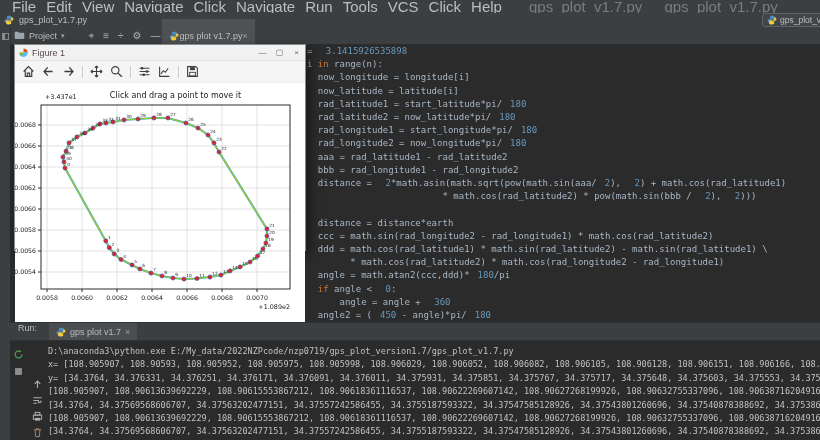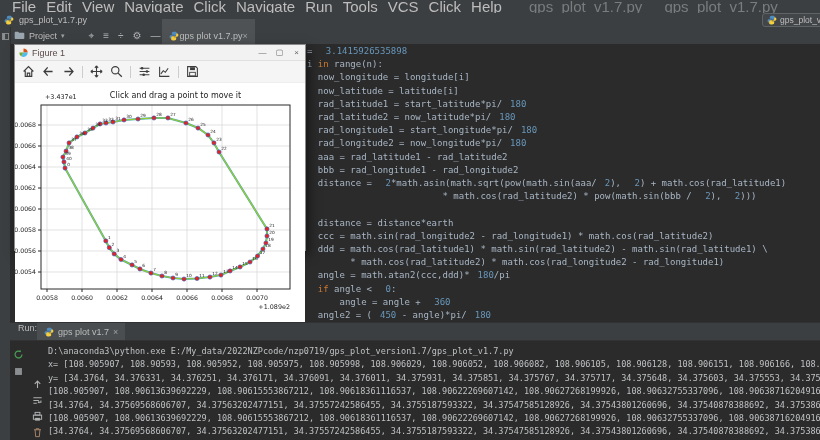--- a/index.html
+++ b/index.html
@@ -33,21 +33,21 @@
   #figbtns{margin-left:auto;display:flex;}
   #figbtns span{width:17px;text-align:center;font-size:8px;color:#666;cursor:default;}
   #figtoolbar{height:21px;background:#f5f5f5;display:flex;align-items:center;border-bottom:1px solid #eee;}
   #figtoolbar svg{margin-left:7px;}
   .tsep{width:1px;height:12px;background:#ccc;margin-left:7px;}
   #figcanvas{position:relative;height:239px;background:#fff;text-align:center;}
   
   #console{left:10px;top:322px;width:810px;height:118px;background:#2b2b2b;border-top:1px solid #323232;}
   #ctabrow{height:17px;background:#3c3f41;border-bottom:1px solid #323232;display:flex;align-items:flex-start;font-size:9px;color:#bdbdbd;}
   #runlabel{margin-left:8px;}
-  #ctab{height:17px;display:flex;align-items:center;gap:4px;background:#4a4e50;padding:0 7px;}
+  #ctab{margin-left:12px;height:17px;display:flex;align-items:center;gap:4px;background:#4a4e50;padding:0 7px;}
   #console-pre{position:absolute;left:38px;top:22px;margin:0;font-family:"DejaVu Sans Mono",monospace;font-size:8.5px;line-height:13.4px;color:#bfc1c3;white-space:pre;}
   .gut{position:absolute;color:#afb1b3;}
   svg{display:block;}
 </style>
 </head>
 <body>
 
 <svg width="0" height="0" style="position:absolute">
   <defs>
     <g id="pyico">

